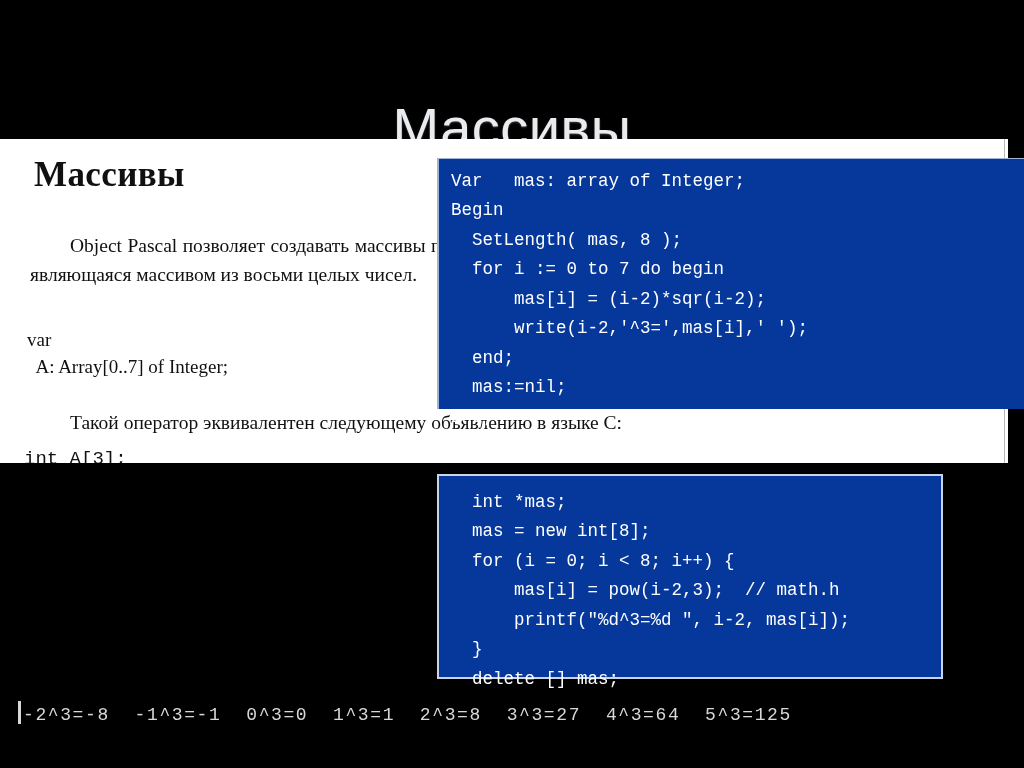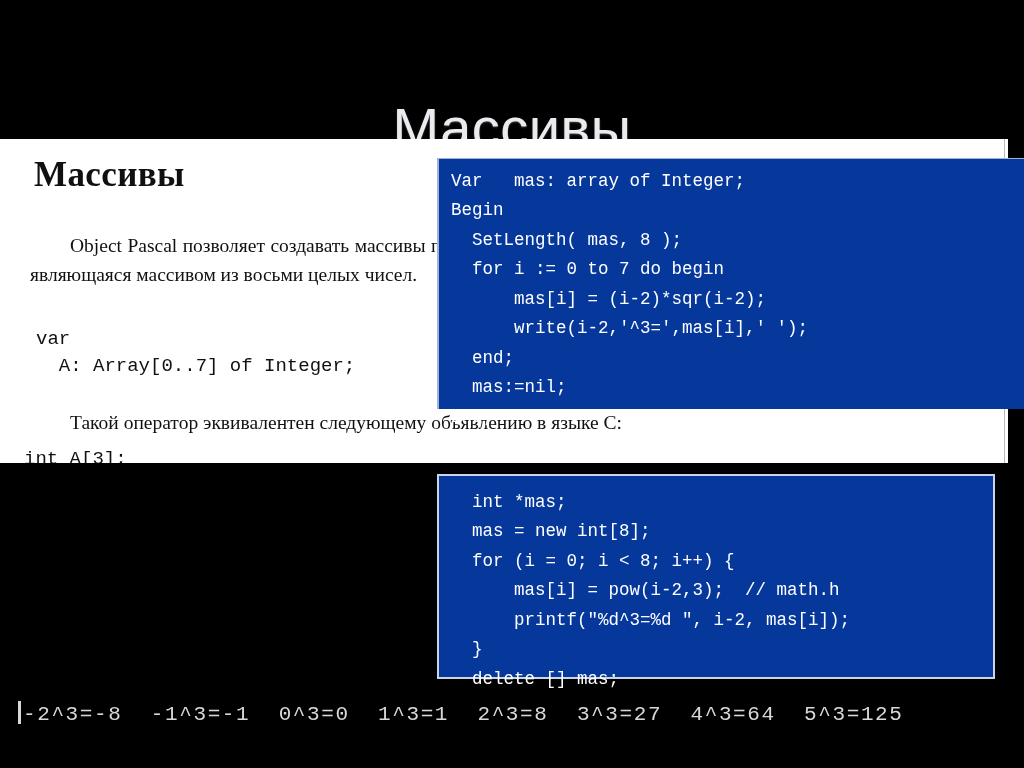--- a/index.html
+++ b/index.html
@@ -87,21 +87,21 @@
   }
 
   .doc-code {
     position: absolute;
     font-family: "Liberation Mono", "DejaVu Sans Mono", monospace;
     font-size: 19px;
     line-height: 27px;
     color: #111111;
     white-space: pre;
   }
-  #doc-code-pascal { left: 36px; top: 168px; }
+  #doc-code-pascal { left: 27px; top: 168px; font-family: Liberation Serif, serif; }
   #doc-code-c      { left: 24px; top: 288px; }
 
   
   .code-box {
     position: absolute;
     background: #06389c;
     color: #ffffff;
     font-family: "Liberation Mono", "DejaVu Sans Mono", monospace;
     white-space: pre;
     box-sizing: border-box;
@@ -113,36 +113,36 @@
     height: 251px;
     font-size: 17.5px;
     line-height: 29.5px;
     padding: 8px 0 0 12px;
     border-left: 2px solid #9fb4d8;
     border-top: 1px solid #9fb4d8;
   }
   #code-box-c {
     left: 437px;
     top: 456px;
-    width: 558px;
+    width: 506px;
     height: 205px;
     font-size: 17.5px;
     line-height: 29.5px;
     padding: 12px 0 0 12px;
     border: 2px solid #c9d4e8;
   }
 
   
   #console-output {
     position: absolute;
     left: 18px;
     top: 700px;
     width: 1000px;
     font-family: "Liberation Mono", "DejaVu Sans Mono", monospace;
-    font-size: 21px;
+    font-size: 18px;
     line-height: 30px;
     letter-spacing: 1.6px;
     color: #d8d8d8;
     white-space: pre;
   }
   #console-cursor {
     display: inline-block;
     width: 3px;
     height: 23px;
     background: #d8d8d8;

